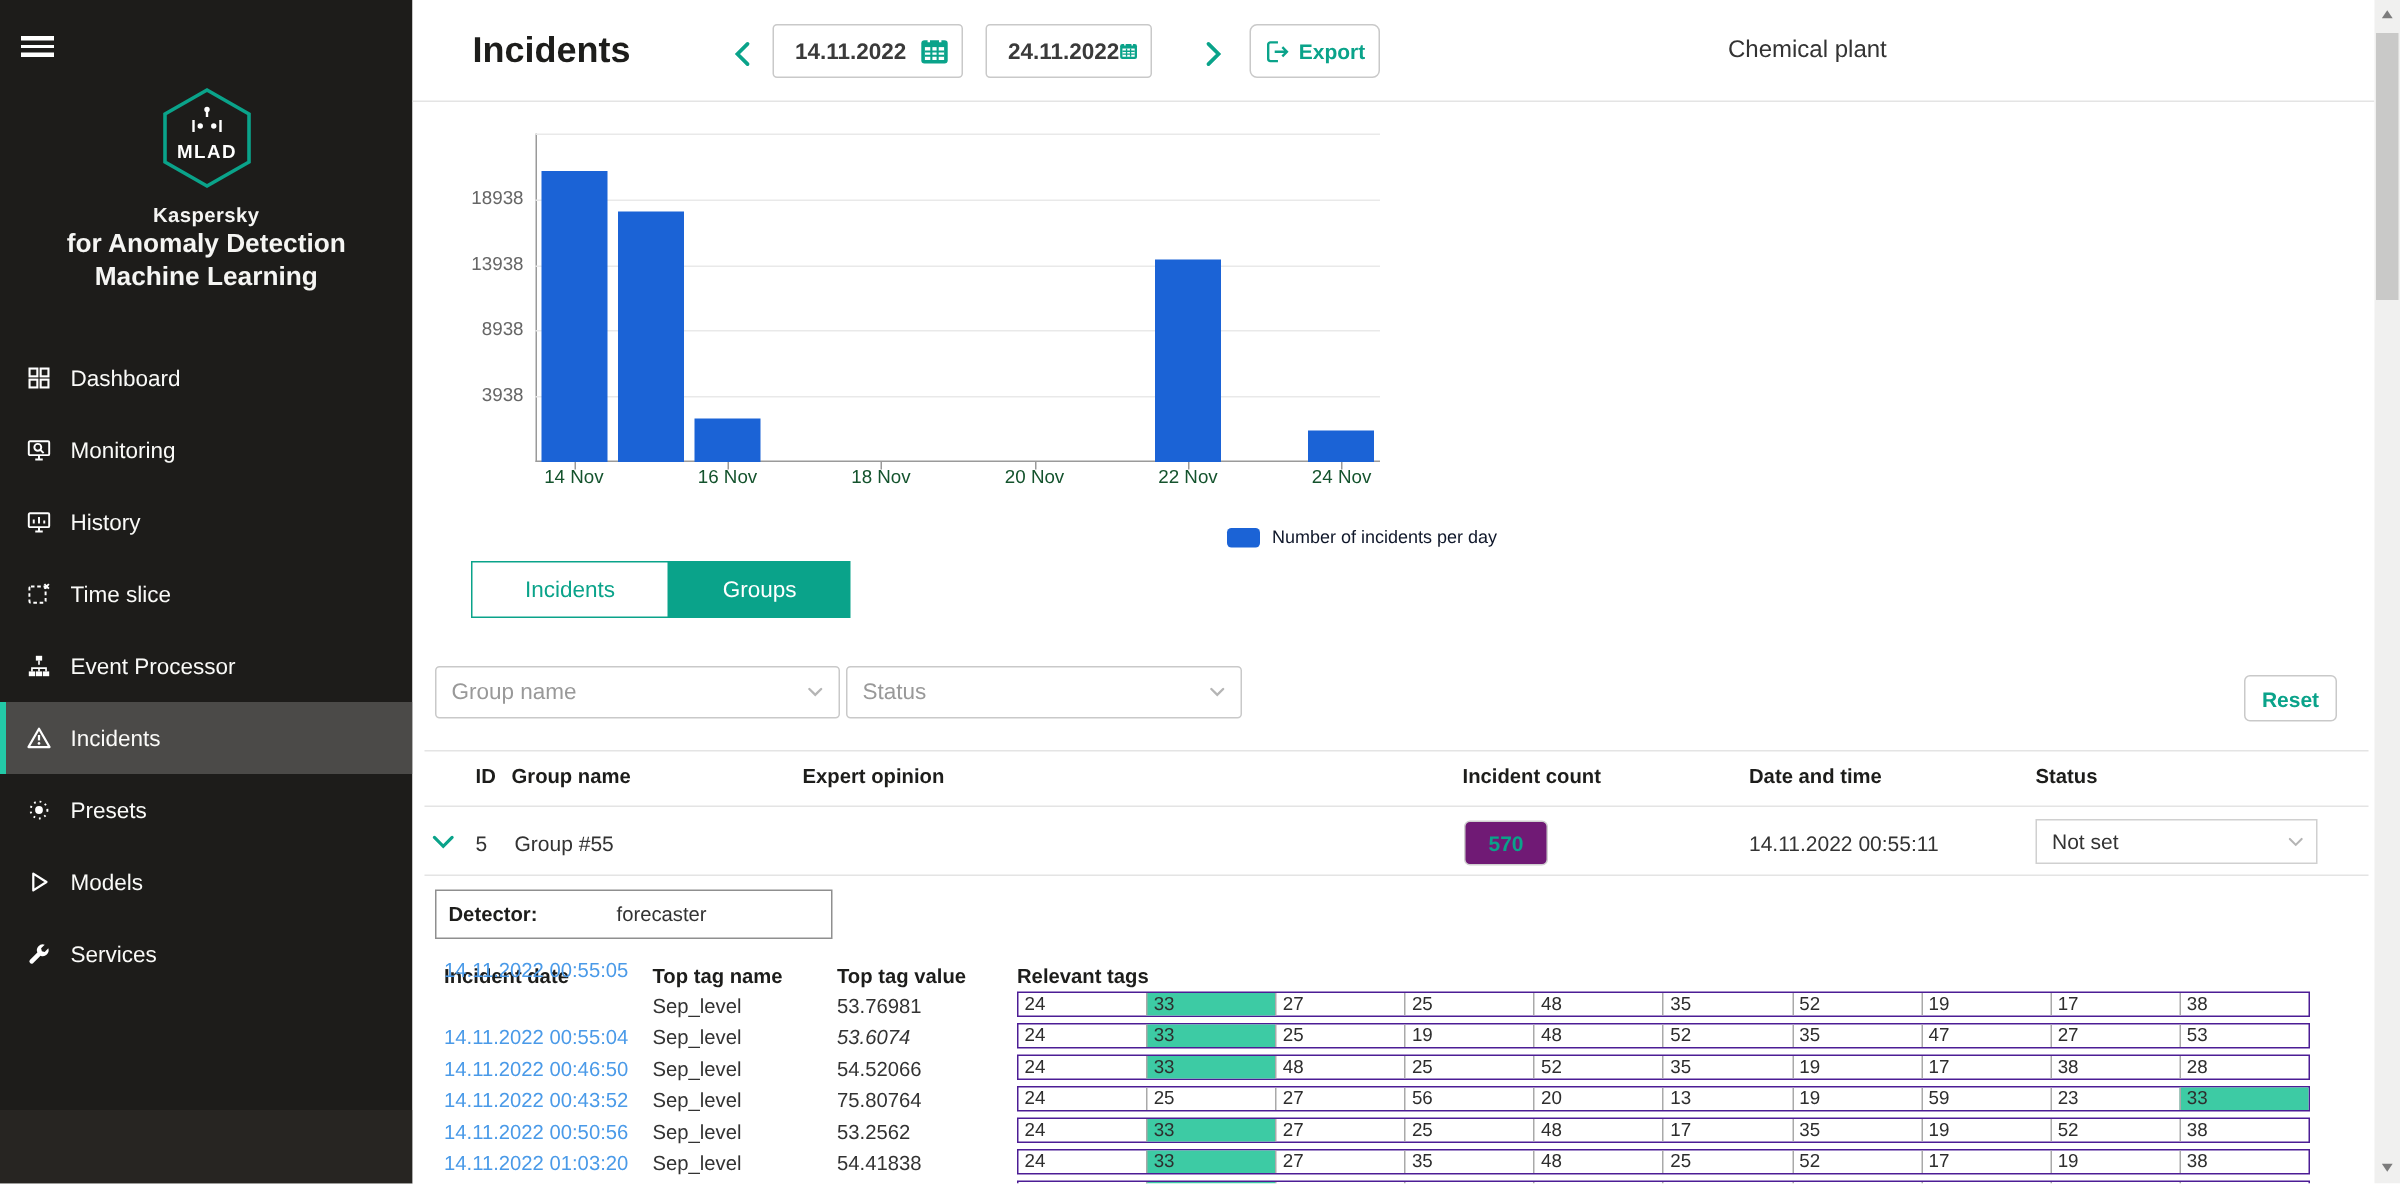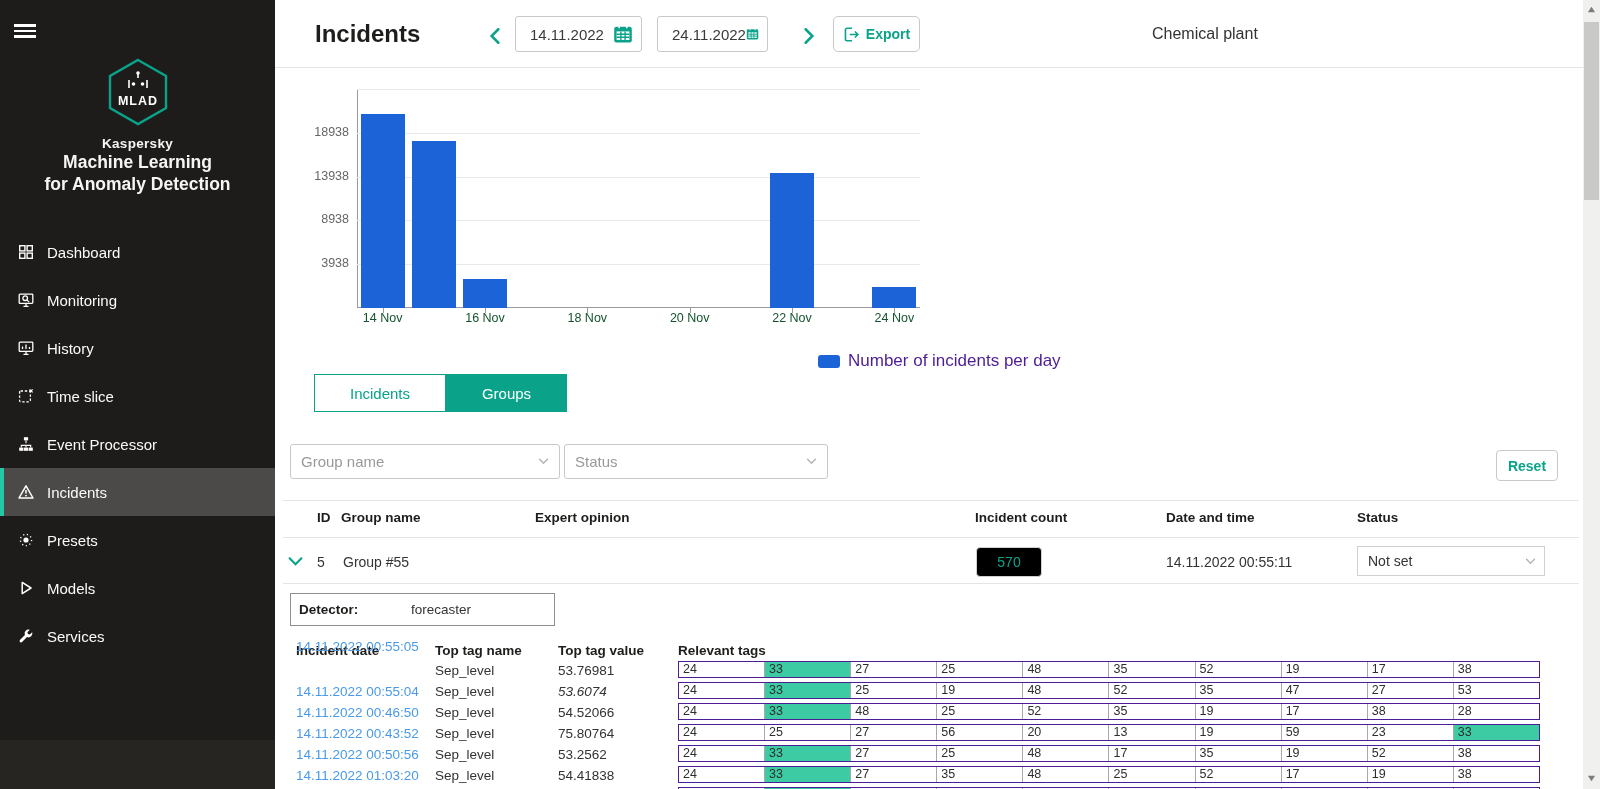--- a/index.html
+++ b/index.html
@@ -29,21 +29,21 @@
   
   .main { position: absolute; left: 275px; top: 0; width: 1308px; height: 789px;
     background: #fff; overflow: hidden; }
   .hairline { position: absolute; background: #e4e4e4; height: 1px; }
 
   .page-title { position: absolute; left: 40px; top: 20px; font-size: 24px; font-weight: bold;
     color: #1d1d1b; }
   .chev-btn { position: absolute; width: 12px; height: 18px; top: 27px; cursor: pointer; }
   .date-box { position: absolute; top: 16px; height: 36px; border: 1px solid #c9c9c9;
     border-radius: 3px; background: #fff; display: flex; align-items: center;
-    padding: 0 8px 0 14px; cursor: text; }
+    padding: 0 8px 0 14px; cursor: text; font-weight: bold; }
   .date-box .dval { font-size: 15px; color: #3a3a3a; flex: 1; }
   .date-box svg { width: 20px; height: 20px; }
   .export-btn { position: absolute; left: 558px; top: 16px; width: 87px; height: 36px;
     border: 1px solid #c9c9c9; border-radius: 5px; background: #fff; display: flex;
     align-items: center; justify-content: center; gap: 6px; cursor: pointer; }
   .export-btn span { color: var(--accent); font-size: 14px; font-weight: bold; }
   .context-label { position: absolute; left: 877px; top: 25px; font-size: 16px; color: #333; }
 
   
   .plot { position: absolute; left: 82px; top: 89px; width: 563px; height: 219px;
@@ -51,21 +51,21 @@
   .gridline { position: absolute; height: 1px; background: #e9e9e9; width: 563px; left: 82px; }
   .ylab { position: absolute; left: 8px; width: 66px; text-align: right; font-size: 12.5px;
     color: #666; }
   .bar { position: absolute; background: var(--bar-blue); }
   .xtick { position: absolute; width: 1px; height: 5px; background: #9a9a9a; top: 308px; }
   .xlab { position: absolute; width: 64px; text-align: center; font-size: 12.5px; color: #14532d;
     top: 311px; }
   .legend { position: absolute; left: 543px; top: 351px; display: flex; align-items: center;
     gap: 8px; cursor: pointer; }
   .legend .swatch { width: 22px; height: 13px; border-radius: 3px; background: var(--bar-blue); }
-  .legend .ltext { font-size: 17px; color: #4c1d95; }
+  .legend .ltext { font-size: 12px; color: #0f172a; }
 
   
   .tabs { position: absolute; left: 39px; top: 374px; height: 38px; display: flex; }
   .tab { height: 38px; display: flex; align-items: center; justify-content: center;
     font-size: 15px; cursor: pointer; }
   .tab-incidents { width: 132px; background: #fff; border: 1px solid var(--accent);
     color: var(--accent); }
   .tab-groups { width: 121px; background: var(--accent); color: #fff; }
 
   
@@ -76,24 +76,24 @@
   .reset-btn { position: absolute; left: 1221px; top: 450px; width: 62px; height: 31px;
     border: 1px solid #c9c9c9; border-radius: 4px; background: #fff; color: var(--accent);
     font-size: 14px; font-weight: bold; display: flex; align-items: center;
     justify-content: center; cursor: pointer; }
 
   
   .thead-cell { position: absolute; top: 510px; font-size: 13.5px; font-weight: bold;
     color: #1d1d1b; }
   .row-text { position: absolute; font-size: 14px; color: #333; }
   .expander { position: absolute; left: 13px; top: 556px; width: 15px; height: 11px; cursor: pointer; }
-  .count-box { position: absolute; left: 701px; top: 547px; width: 66px; height: 30px;
+  .count-box { position: absolute; left: 701px; top: 547px; width: 56px; height: 30px;
     border: 1px solid #d0d0d0; border-radius: 4px; display: flex; align-items: center;
-    justify-content: center; color: var(--accent); font-size: 14px; font-weight: normal;
-    cursor: pointer; background: #000000; }
+    justify-content: center; color: var(--accent); font-size: 14px; font-weight: bold;
+    cursor: pointer; background: #701a75; }
   .status-select { position: absolute; left: 1082px; top: 546px; width: 188px; height: 30px;
     border: 1px solid #d0d0d0; background: #fff; display: flex; align-items: center;
     padding: 0 8px 0 10px; cursor: pointer; }
   .status-select .sval { flex: 1; font-size: 14px; color: #333; }
   .chev-down-sm { width: 11px; height: 7px; }
 
   .detector-box { position: absolute; left: 15px; top: 593px; width: 265px; height: 33px;
     border: 1px solid #8f8f8f; display: flex; align-items: center; padding-left: 8px;
     background: #fff; }
   .detector-box .dlabel { font-size: 13.5px; font-weight: bold; color: #1d1d1b; }
@@ -135,22 +135,22 @@
         <g stroke="#fff" stroke-width="1.6" fill="none">
           <path d="M22 22 v8 M40 22 v8"></path>
           <path d="M31 16 v4"></path>
         </g>
         <circle cx="31" cy="15" r="1.8" fill="#fff"></circle>
         <circle cx="26.5" cy="26" r="1.8" fill="#fff"></circle>
         <circle cx="35.5" cy="26" r="1.8" fill="#fff"></circle>
         <text x="31" y="47" text-anchor="middle" fill="#fff" font-size="12.5" font-weight="bold" font-family="Liberation Sans, sans-serif" letter-spacing="1">MLAD</text>
       </svg>
       <div class="brand-kaspersky">Kaspersky</div>
+      <div class="brand-line">for Anomaly Detection</div>
       <div class="brand-line">Machine Learning</div>
-      <div class="brand-line">for Anomaly Detection</div>
     </div>
 
     <div class="nav">
         <div class="nav-item">
           <span class="nav-icon">
             <svg viewBox="0 0 16 16">
               <g fill="none" stroke="#fff" stroke-width="1.4">
                 <rect x="1.7" y="1.7" width="5.2" height="5.2"></rect>
                 <rect x="9.1" y="1.7" width="5.2" height="5.2"></rect>
                 <rect x="1.7" y="9.1" width="5.2" height="5.2"></rect>

